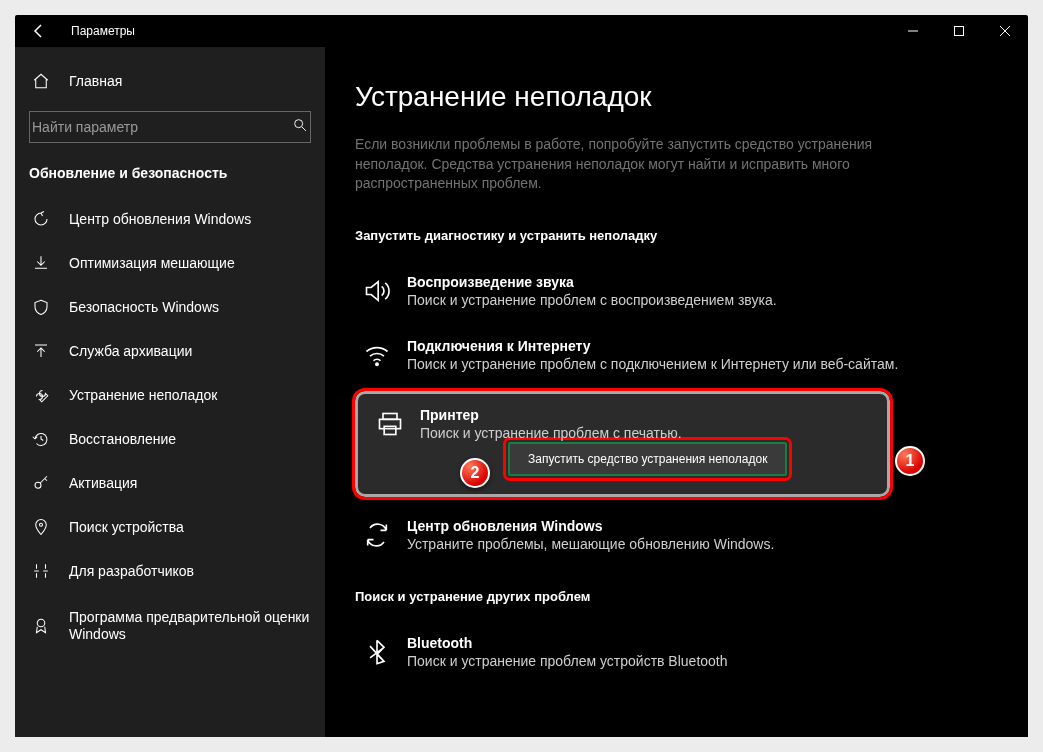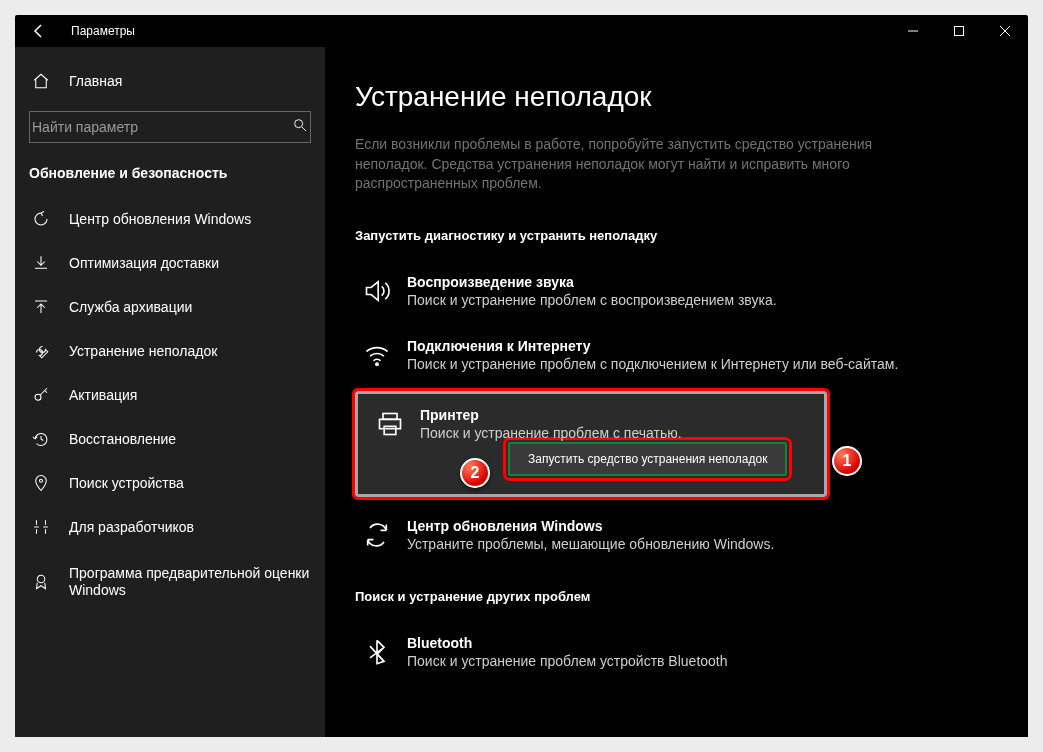--- a/index.html
+++ b/index.html
@@ -146,27 +146,27 @@
   align-items: center;
   justify-content: center;
   flex-shrink: 0;
 }
 .trouble-item .ticon svg { stroke: #ffffff; fill: none; stroke-width: 1.4; }
 .trouble-item .ttext { display: flex; flex-direction: column; }
 .trouble-item .ttitle { font-size: 14px; font-weight: 600; }
 .trouble-item .tdesc { font-size: 14px; color: #cfcfcf; margin-top: 2px; }
 .selected-box {
   border: 3px solid #a8a8a8;
-  border-radius: 3px;
+  border-radius: 10px;
   outline: 3px solid #ff0000;
   outline-offset: 0;
   background: #2b2b2b;
   padding: 12px 14px 18px;
   margin: 6px 0 10px;
-  width: 472px;
+  width: 535px;
   position: relative;
 }
 .selected-box .trouble-item { padding: 0 0 14px 0; margin: 0; }
 .run-btn {
   background: #3a3a3a;
   border: 2px solid #15803d;
   outline: 3px solid #ff0000;
   outline-offset: 2px;
   color: #ffffff;
   font-size: 12px;
@@ -255,54 +255,62 @@
             </svg>
           </span>
         <span class="label">Центр обновления Windows</span>
       </div>
       <div class="sidebar-row">
         <span class="icon">
             <svg width="18" height="18" viewBox="0 0 24 24">
               <path d="M12 3 V15 M7 10 L12 15 L17 10 M4 19 H20"></path>
             </svg>
           </span>
-        <span class="label">Оптимизация доставки</span>
+        <span class="label">Оптимизация мешающие</span>
+      </div>
+      <div class="sidebar-row">
+        <span class="icon">
+            <svg width="18" height="18" viewBox="0 0 24 24">
+              <path d="M12 3 L20 6 V12 C20 17 16 21 12 22 C8 21 4 17 4 12 V6 Z"></path>
+            </svg>
+          </span>
+        <span class="label">Безопасность Windows</span>
       </div>
       <div class="sidebar-row">
         <span class="icon">
             <svg width="18" height="18" viewBox="0 0 24 24">
               <path d="M12 20 V8 M7 13 L12 8 L17 13 M4 4 H20"></path>
             </svg>
           </span>
         <span class="label">Служба архивации</span>
       </div>
       <div class="sidebar-row">
         <span class="icon">
             <svg width="18" height="18" viewBox="0 0 24 24">
               <path d="M14 6 A4 4 0 1 0 18 10 L21 13 L13 21 L10 18 A4 4 0 1 0 6 14"></path>
             </svg>
           </span>
         <span class="label">Устранение неполадок</span>
+      </div>
+      <div class="sidebar-row">
+        <span class="icon">
+            <svg width="18" height="18" viewBox="0 0 24 24">
+              <path d="M4 12 A8 8 0 1 1 6 18 M4 12 L1 9 M4 12 L7 9 M12 8 V12 L15 14"></path>
+            </svg>
+          </span>
+        <span class="label">Восстановление</span>
       </div>
       <div class="sidebar-row">
         <span class="icon">
             <svg width="18" height="18" viewBox="0 0 24 24">
               <circle cx="8" cy="15" r="4"></circle>
               <path d="M11 12 L20 3 M17 6 L20 9"></path>
             </svg>
           </span>
         <span class="label">Активация</span>
-      </div>
-      <div class="sidebar-row">
-        <span class="icon">
-            <svg width="18" height="18" viewBox="0 0 24 24">
-              <path d="M4 12 A8 8 0 1 1 6 18 M4 12 L1 9 M4 12 L7 9 M12 8 V12 L15 14"></path>
-            </svg>
-          </span>
-        <span class="label">Восстановление</span>
       </div>
       <div class="sidebar-row">
         <span class="icon">
             <svg width="18" height="18" viewBox="0 0 24 24">
               <path d="M12 22 C12 22 5 14 5 9 A7 7 0 0 1 19 9 C19 14 12 22 12 22 Z"></path>
               <circle cx="12" cy="9" r="2"></circle>
             </svg>
           </span>
         <span class="label">Поиск устройства</span>
       </div>

